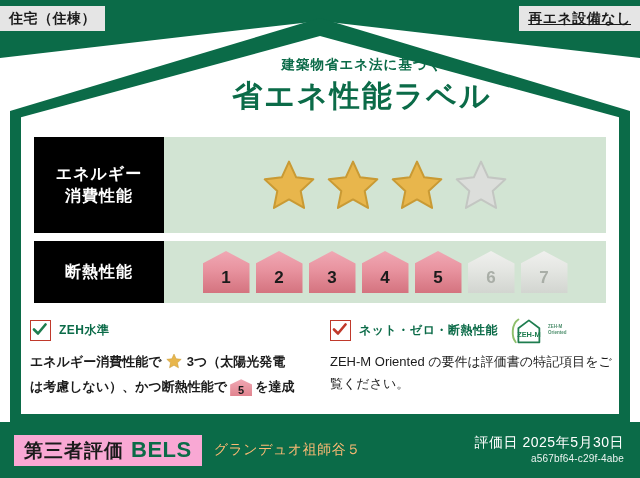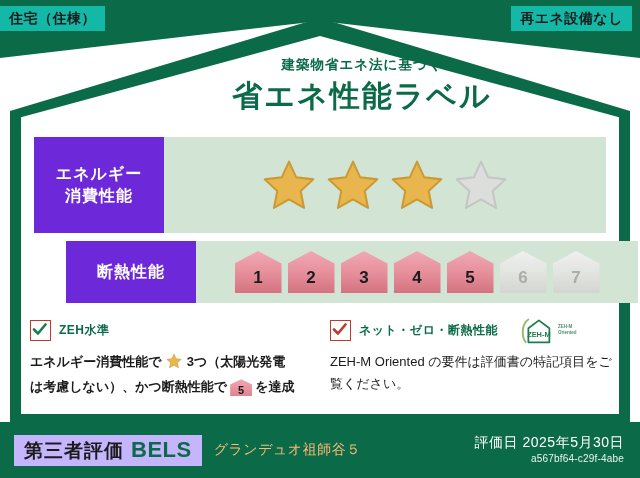--- a/index.html
+++ b/index.html
@@ -34,31 +34,31 @@
     left: 0; top: 0;
     width: 640px;
     height: 58px;
     background: #ffffff;
     clip-path: polygon(0% 100%, 50% 36%, 100% 100%);
   }
 
   .corner-tag {
     position: absolute;
     top: 6px;
-    background: #14b8a6;
+    background: #e5e5e5;
     color: #1b1b1b;
     font-size: 14px;
     font-weight: bold;
     letter-spacing: 0.5px;
     padding: 5px 9px 6px 9px;
     line-height: 1;
     white-space: nowrap;
   }
   .corner-tag.left  { left: 0px; }
-  .corner-tag.right { right: 8px; }
+  .corner-tag.right { right: 0px; text-decoration: underline; }
 
   
   .house-outline {
     position: absolute;
     left: 10px;
     top: 18px;
     width: 620px;
     height: 404px;
     background: #0b6b48;
     clip-path: polygon(0% 23%, 50% 0%, 100% 23%, 100% 100%, 0% 100%);
@@ -101,26 +101,26 @@
   
   .metric-row {
     position: absolute;
     left: 34px;
     width: 572px;
     background: #d2e4d3;
     display: flex;
     align-items: stretch;
   }
   #row-energy { top: 137px; height: 96px; }
-  #row-insul  { top: 241px; height: 62px; margin-left: 32px; }
+  #row-insul  { top: 241px; height: 62px; }
 
   .metric-key {
     width: 130px;
     flex: 0 0 130px;
-    background: #6d28d9;
+    background: #000000;
     color: #ffffff;
     display: flex;
     flex-direction: column;
     align-items: center;
     justify-content: center;
     text-align: center;
     font-size: 16px;
     font-weight: bold;
     line-height: 1.35;
     letter-spacing: 1px;
@@ -194,21 +194,21 @@
   }
   .checkbox svg { position: absolute; left: 1px; top: 1px; }
   .crit-title {
     font-size: 12px;
     font-weight: bold;
     color: #0b6b48;
     letter-spacing: 0.5px;
     white-space: nowrap;
   }
   .zehm-logo {
-    margin-left: 14px;
+    margin-left: 4px;
     display: flex;
     align-items: center;
     gap: 2px;
   }
   .zehm-sub {
     font-size: 4.5px;
     color: #4e8f6d;
     line-height: 1.25;
     font-weight: bold;
     white-space: nowrap;
@@ -254,21 +254,21 @@
     left: 0;
     top: 422px;
     width: 640px;
     height: 56px;
     background: #0b6b48;
     display: flex;
     align-items: center;
   }
   .bels-tag {
     margin-left: 14px;
-    background: #c4b5fd;
+    background: #f9a8d4;
     padding: 4px 10px 5px 10px;
     display: flex;
     align-items: baseline;
     gap: 7px;
     line-height: 1;
   }
   .bels-jp {
     font-size: 19px;
     font-weight: bold;
     color: #1b1b1b;

